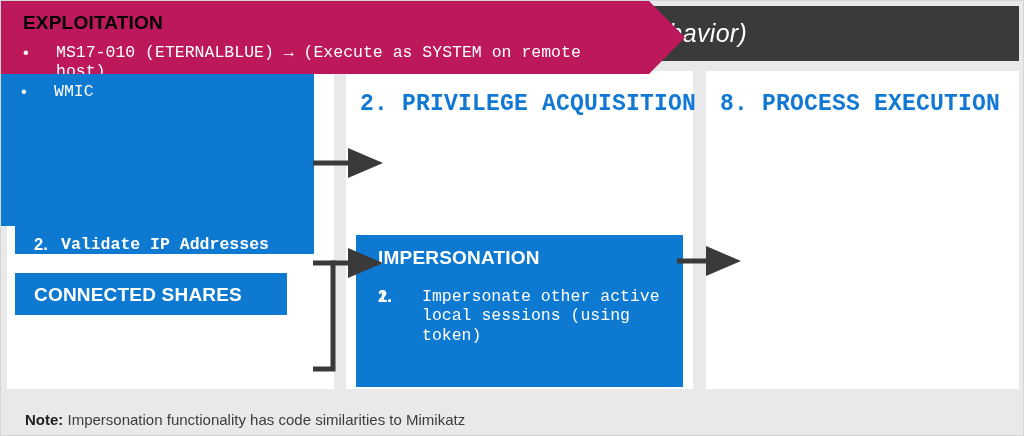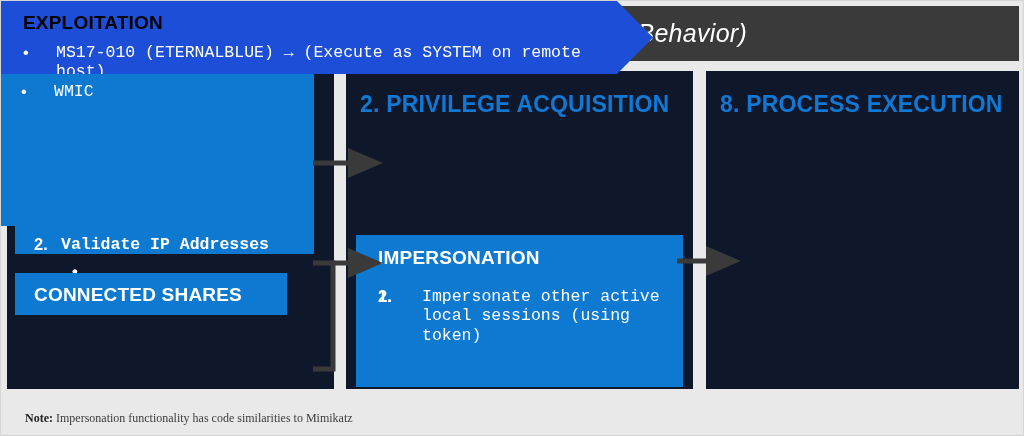--- a/index.html
+++ b/index.html
@@ -45,22 +45,23 @@
   #header .title .ital {
     font-style: italic;
     font-weight: normal;
   }
 
   
   .panel {
     position: absolute;
     top: 70px;
     height: 318px;
-    background: #0f172a;
+    background: #ffffff;
     box-sizing: border-box;
+    font-family: Liberation Mono, monospace;
   }
   #panel-1 { left: 6px;   width: 327px; }
   #panel-2 { left: 345px; width: 347px; }
   #panel-3 { left: 705px; width: 313px; }
 
   .col-heading {
     position: absolute;
     top: 20px;
     color: #1178d4;
     font-weight: bold;
@@ -135,23 +136,24 @@
     height: 42px;
   }
   #box-shares .box-title { position: absolute; left: 19px; top: 11px; }
 
   
   #box-exploitation {
     left: 355px;
     top: 136px;
     width: 652px;
     height: 73px;
-    background: #1d4ed8;
+    background: #be185d;
     -webkit-clip-path: polygon(0 0, calc(100% - 36px) 0, 100% 50%, calc(100% - 36px) 100%, 0 100%);
     clip-path: polygon(0 0, calc(100% - 36px) 0, 100% 50%, calc(100% - 36px) 100%, 0 100%);
+    padding-left: 32px;
   }
   #box-exploitation .box-title { position: absolute; left: 22px; top: 11px; }
   #box-exploitation .blist { position: absolute; left: 22px; top: 40px; width: 600px; }
   #box-exploitation .blist li { padding-left: 33px; margin-top: 2px; }
   #box-exploitation .blist li .marker { font-weight: normal; }
 
   
   #box-impersonation {
     left: 355px;
     top: 234px;
@@ -185,24 +187,23 @@
     width: 1024px;
     height: 436px;
     pointer-events: none;
   }
 
   
   #footer-note {
     position: absolute;
     left: 24px;
     top: 410px;
-    font-size: 12px;
+    font-size: 15px;
     color: #3c3c3c;
     white-space: nowrap;
-    font-family: Liberation Serif, serif;
   }
   #footer-note .nlabel { font-weight: bold; color: #222222; }
 </style>
 </head>
 <body>
 
 <div id="page">
 
   <div id="header">
     <div class="title"><span class="strong">TRAVERSE</span> <span class="ital">(Automated Worm Behavior)</span></div>

